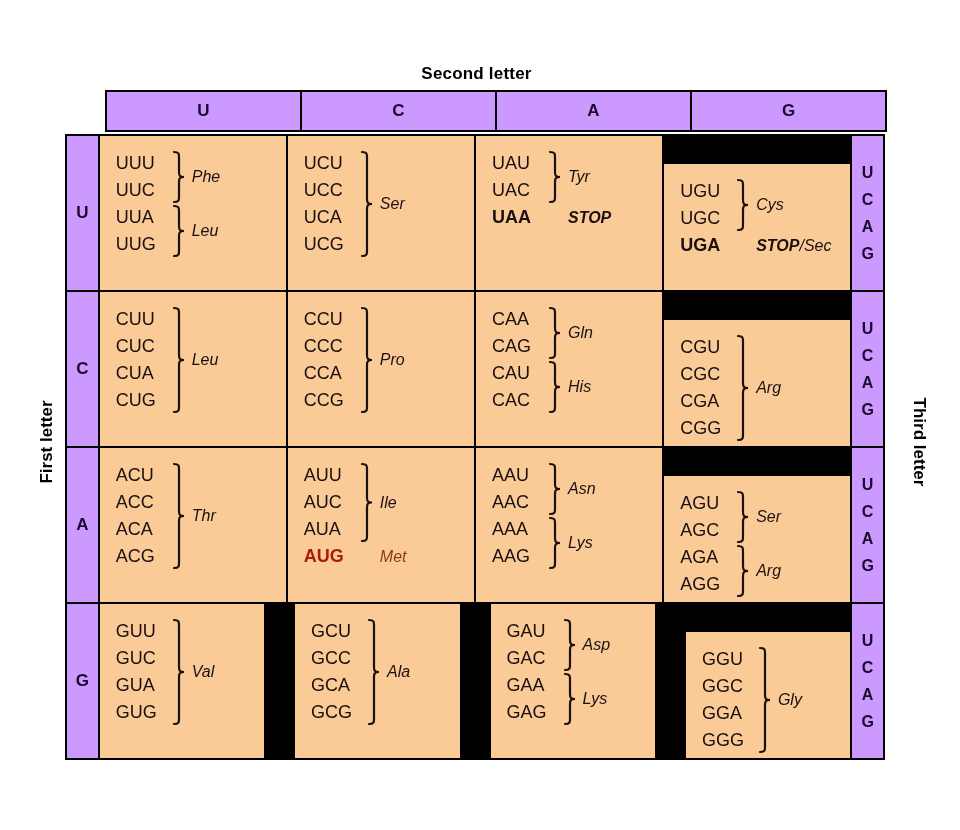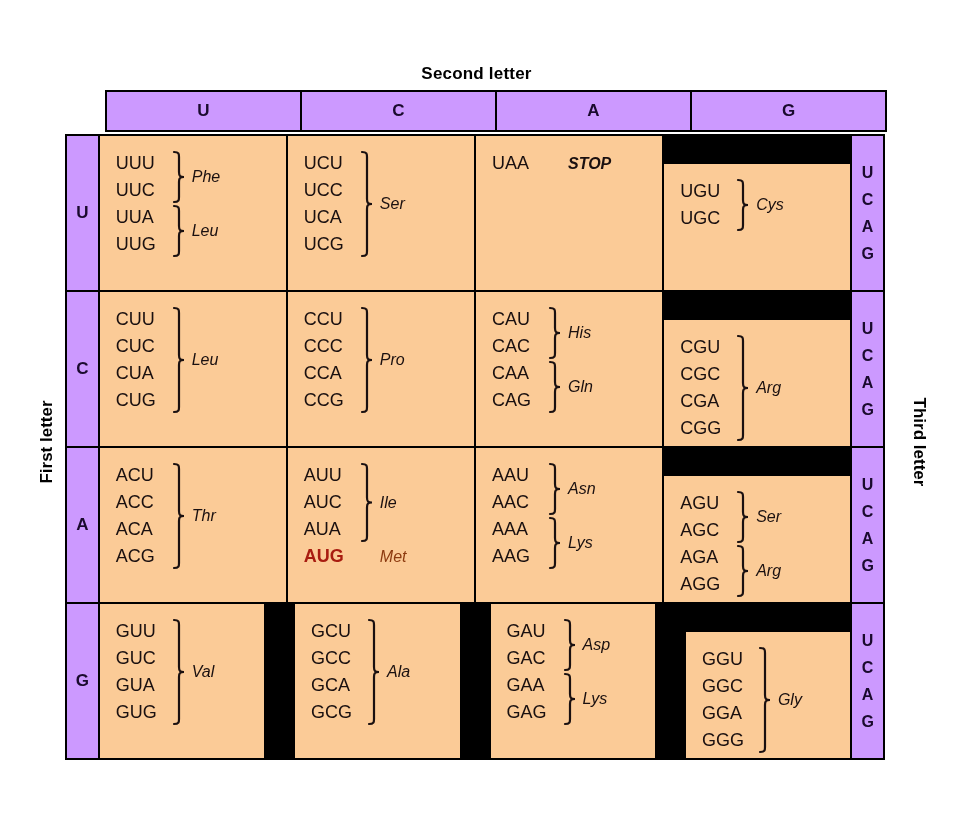--- a/index.html
+++ b/index.html
@@ -182,21 +182,21 @@
     display: flex;
     flex-direction: column;
     width: 54px;
   }
   .codon {
     font-size: 18px;
     line-height: 27px;
     color: #1a1010;
     white-space: nowrap;
   }
-  .codon.bold { font-weight: normal; }
+  .codon.bold { font-weight: bold; }
   .codon.start { font-weight: bold; color: #a81c10; }
 
   .brace {
     width: 16px;
     position: relative;
     align-self: stretch;
     margin-left: 1px;
   }
   .brace svg { display: block; height: 100%; width: 16px; }
 
@@ -280,40 +280,59 @@
               </div>
               <div class="brace" style="height: 108px;">
                 <svg viewBox="0 0 16 108" preserveAspectRatio="none" width="16" height="108">
                   <path d="M3,2 C8,2 8,4 8,7 L8,49 C8,53 9,54 13,54 C9,54 8,55 8,59 L8,101 C8,104 8,106 3,106" fill="none" stroke="#1a1010" stroke-width="2.2" stroke-linecap="round"></path>
                 </svg>
               </div>
               <div class="aa">Ser</div>
             </div>
           </div>
           <div class="codon-cell">
+            <div class="group">
+              <div class="codon-stack">
+                <div class="codon">UAU</div>
+                <div class="codon">UAC</div>
+              </div>
+              <div class="brace" style="height: 54px;">
+                <svg viewBox="0 0 16 54" preserveAspectRatio="none" width="16" height="54">
+                  <path d="M3,2 C8,2 8,4 8,7 L8,22 C8,26 9,27 13,27 C9,27 8,28 8,32 L8,47 C8,50 8,52 3,52" fill="none" stroke="#1a1010" stroke-width="2.2" stroke-linecap="round"></path>
+                </svg>
+              </div>
+              <div class="aa">Tyr</div>
+            </div>
             <div class="single-row">
               <div class="codon-stack">
                 <div class="codon bold">UAA</div>
               </div>
               <div class="spacer"></div>
               <div class="aa"><b>STOP</b></div>
             </div>
           </div>
           <div class="codon-cell">
             <div class="group">
               <div class="codon-stack">
                 <div class="codon">UGU</div>
                 <div class="codon">UGC</div>
               </div>
               <div class="brace" style="height: 54px;">
                 <svg viewBox="0 0 16 54" preserveAspectRatio="none" width="16" height="54">
                   <path d="M3,2 C8,2 8,4 8,7 L8,22 C8,26 9,27 13,27 C9,27 8,28 8,32 L8,47 C8,50 8,52 3,52" fill="none" stroke="#1a1010" stroke-width="2.2" stroke-linecap="round"></path>
                 </svg>
               </div>
               <div class="aa">Cys</div>
+            </div>
+            <div class="single-row">
+              <div class="codon-stack">
+                <div class="codon bold">UGA</div>
+              </div>
+              <div class="spacer"></div>
+              <div class="aa"><b>STOP</b><span class="suffix">/Sec</span></div>
             </div>
           </div>
         </div>
         <div class="grid-row">
           <div class="codon-cell">
             <div class="group">
               <div class="codon-stack">
                 <div class="codon">CUU</div>
                 <div class="codon">CUC</div>
                 <div class="codon">CUA</div>
@@ -339,41 +358,41 @@
                 <svg viewBox="0 0 16 108" preserveAspectRatio="none" width="16" height="108">
                   <path d="M3,2 C8,2 8,4 8,7 L8,49 C8,53 9,54 13,54 C9,54 8,55 8,59 L8,101 C8,104 8,106 3,106" fill="none" stroke="#1a1010" stroke-width="2.2" stroke-linecap="round"></path>
                 </svg>
               </div>
               <div class="aa">Pro</div>
             </div>
           </div>
           <div class="codon-cell">
             <div class="group">
               <div class="codon-stack">
+                <div class="codon">CAA</div>
+                <div class="codon">CAG</div>
+              </div>
+              <div class="brace" style="height: 54px;">
+                <svg viewBox="0 0 16 54" preserveAspectRatio="none" width="16" height="54">
+                  <path d="M3,2 C8,2 8,4 8,7 L8,22 C8,26 9,27 13,27 C9,27 8,28 8,32 L8,47 C8,50 8,52 3,52" fill="none" stroke="#1a1010" stroke-width="2.2" stroke-linecap="round"></path>
+                </svg>
+              </div>
+              <div class="aa">Gln</div>
+            </div>
+            <div class="group">
+              <div class="codon-stack">
                 <div class="codon">CAU</div>
                 <div class="codon">CAC</div>
               </div>
               <div class="brace" style="height: 54px;">
                 <svg viewBox="0 0 16 54" preserveAspectRatio="none" width="16" height="54">
                   <path d="M3,2 C8,2 8,4 8,7 L8,22 C8,26 9,27 13,27 C9,27 8,28 8,32 L8,47 C8,50 8,52 3,52" fill="none" stroke="#1a1010" stroke-width="2.2" stroke-linecap="round"></path>
                 </svg>
               </div>
               <div class="aa">His</div>
-            </div>
-            <div class="group">
-              <div class="codon-stack">
-                <div class="codon">CAA</div>
-                <div class="codon">CAG</div>
-              </div>
-              <div class="brace" style="height: 54px;">
-                <svg viewBox="0 0 16 54" preserveAspectRatio="none" width="16" height="54">
-                  <path d="M3,2 C8,2 8,4 8,7 L8,22 C8,26 9,27 13,27 C9,27 8,28 8,32 L8,47 C8,50 8,52 3,52" fill="none" stroke="#1a1010" stroke-width="2.2" stroke-linecap="round"></path>
-                </svg>
-              </div>
-              <div class="aa">Gln</div>
             </div>
           </div>
           <div class="codon-cell">
             <div class="group">
               <div class="codon-stack">
                 <div class="codon">CGU</div>
                 <div class="codon">CGC</div>
                 <div class="codon">CGA</div>
                 <div class="codon">CGG</div>
               </div>

